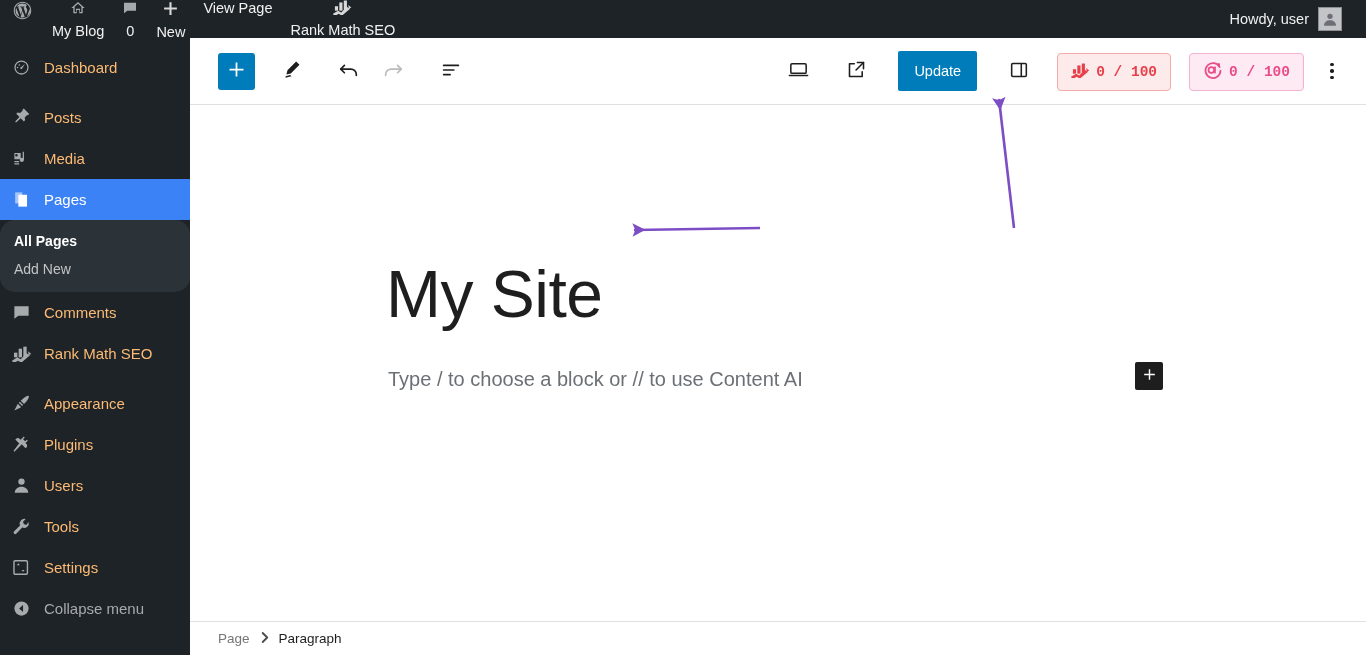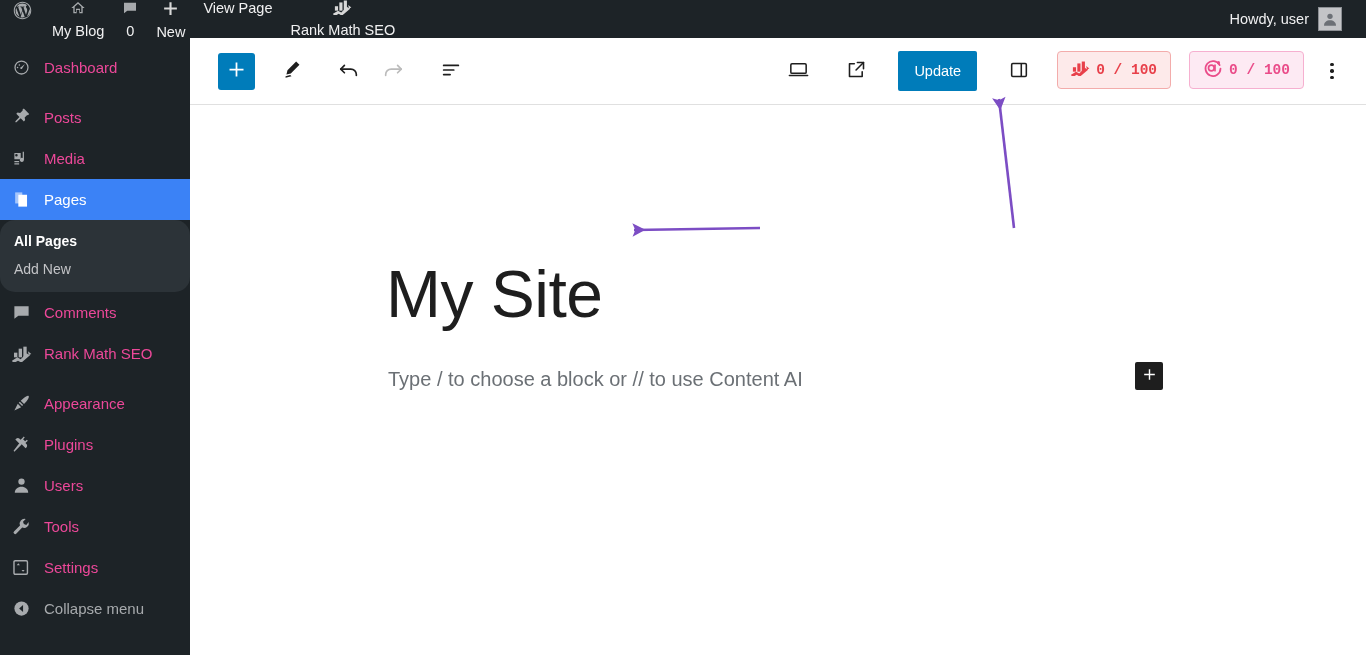--- a/index.html
+++ b/index.html
@@ -42,21 +42,21 @@
     position: absolute; top: 38px; left: 0;
     width: 190px; height: 617px;
     background: #1d2327;
     z-index: 30;
     font-size: 15px;
   }
   .menu-item {
     position: relative;
     display: flex; align-items: center;
     height: 41px; padding-left: 12px;
-    color: #ec4899;
+    color: #fdba74;
     cursor: pointer;
   }
   .menu-item .mi-icon {
     width: 30px; flex: 0 0 30px;
     display: flex; align-items: center; justify-content: flex-start;
     color: #a7aaad;
   }
   .menu-item .mi-label { padding-left: 2px; }
   .menu-item.current {
     background: #3b82f6; color: #fff; font-weight: 400;
@@ -86,21 +86,21 @@
   }
   #editor-toolbar {
     position: relative;
     height: 67px;
     border-bottom: 1px solid #e0e0e0;
     display: flex; align-items: center;
     padding: 0 16px 0 0;
     background: #fff;
   }
   .tb-left { display: flex; align-items: center; gap: 4px; padding-left: 28px; }
-  .tb-right { margin-left: auto; display: flex; align-items: flex-start; gap: 4px; }
+  .tb-right { margin-left: auto; display: flex; align-items: flex-end; gap: 4px; }
   .tb-btn {
     width: 40px; height: 40px;
     display: flex; align-items: center; justify-content: center;
     border: none; background: transparent; cursor: pointer;
     color: #1e1e1e; border-radius: 2px;
   }
   .tb-btn.disabled { color: #bbb; cursor: default; }
   .tb-add {
     width: 37px; height: 37px; margin-right: 12px;
     background: #007cba; color: #fff;
@@ -517,20 +517,29 @@
     <p id="post-para">Type / to choose a block or // to use Content AI</p>
     <div id="block-appender">
       <span>
         <svg width="17" height="17" viewBox="0 0 24 24" fill="#fff">
           <path d="M11 4.5h2v6.5h6.5v2H13v6.5h-2V13H4.5v-2H11V4.5z"></path>
         </svg>
       </span>
     </div>
   </div>
 
+  <div id="breadcrumb">
+    <span class="bc-root">Page</span>
+    <span class="bc-sep">
+      <svg width="9" height="13" viewBox="0 0 10 14" fill="none" stroke="#4a4a4a" stroke-width="2" stroke-linecap="round" stroke-linejoin="round">
+        <path d="M3 2l5 5-5 5"></path>
+      </svg>
+    </span>
+    <span class="bc-current">Paragraph</span>
+  </div>
 </div>
 
 <svg id="annotations">
   <defs>
     <marker id="ah" markerWidth="6" markerHeight="6" refX="4.6" refY="3" orient="auto">
       <path d="M5.2,0.4 L0.2,3 L5.2,5.6 L4.1,3 Z" fill="#7c4dc4"></path>
     </marker>
   </defs>
   <line x1="760" y1="228" x2="634" y2="230" stroke="#7c4dc4" stroke-width="2.6" marker-end="url(#ah)"></line>
   <line x1="1014" y1="228" x2="999" y2="99" stroke="#7c4dc4" stroke-width="2.6" marker-end="url(#ah)"></line>

